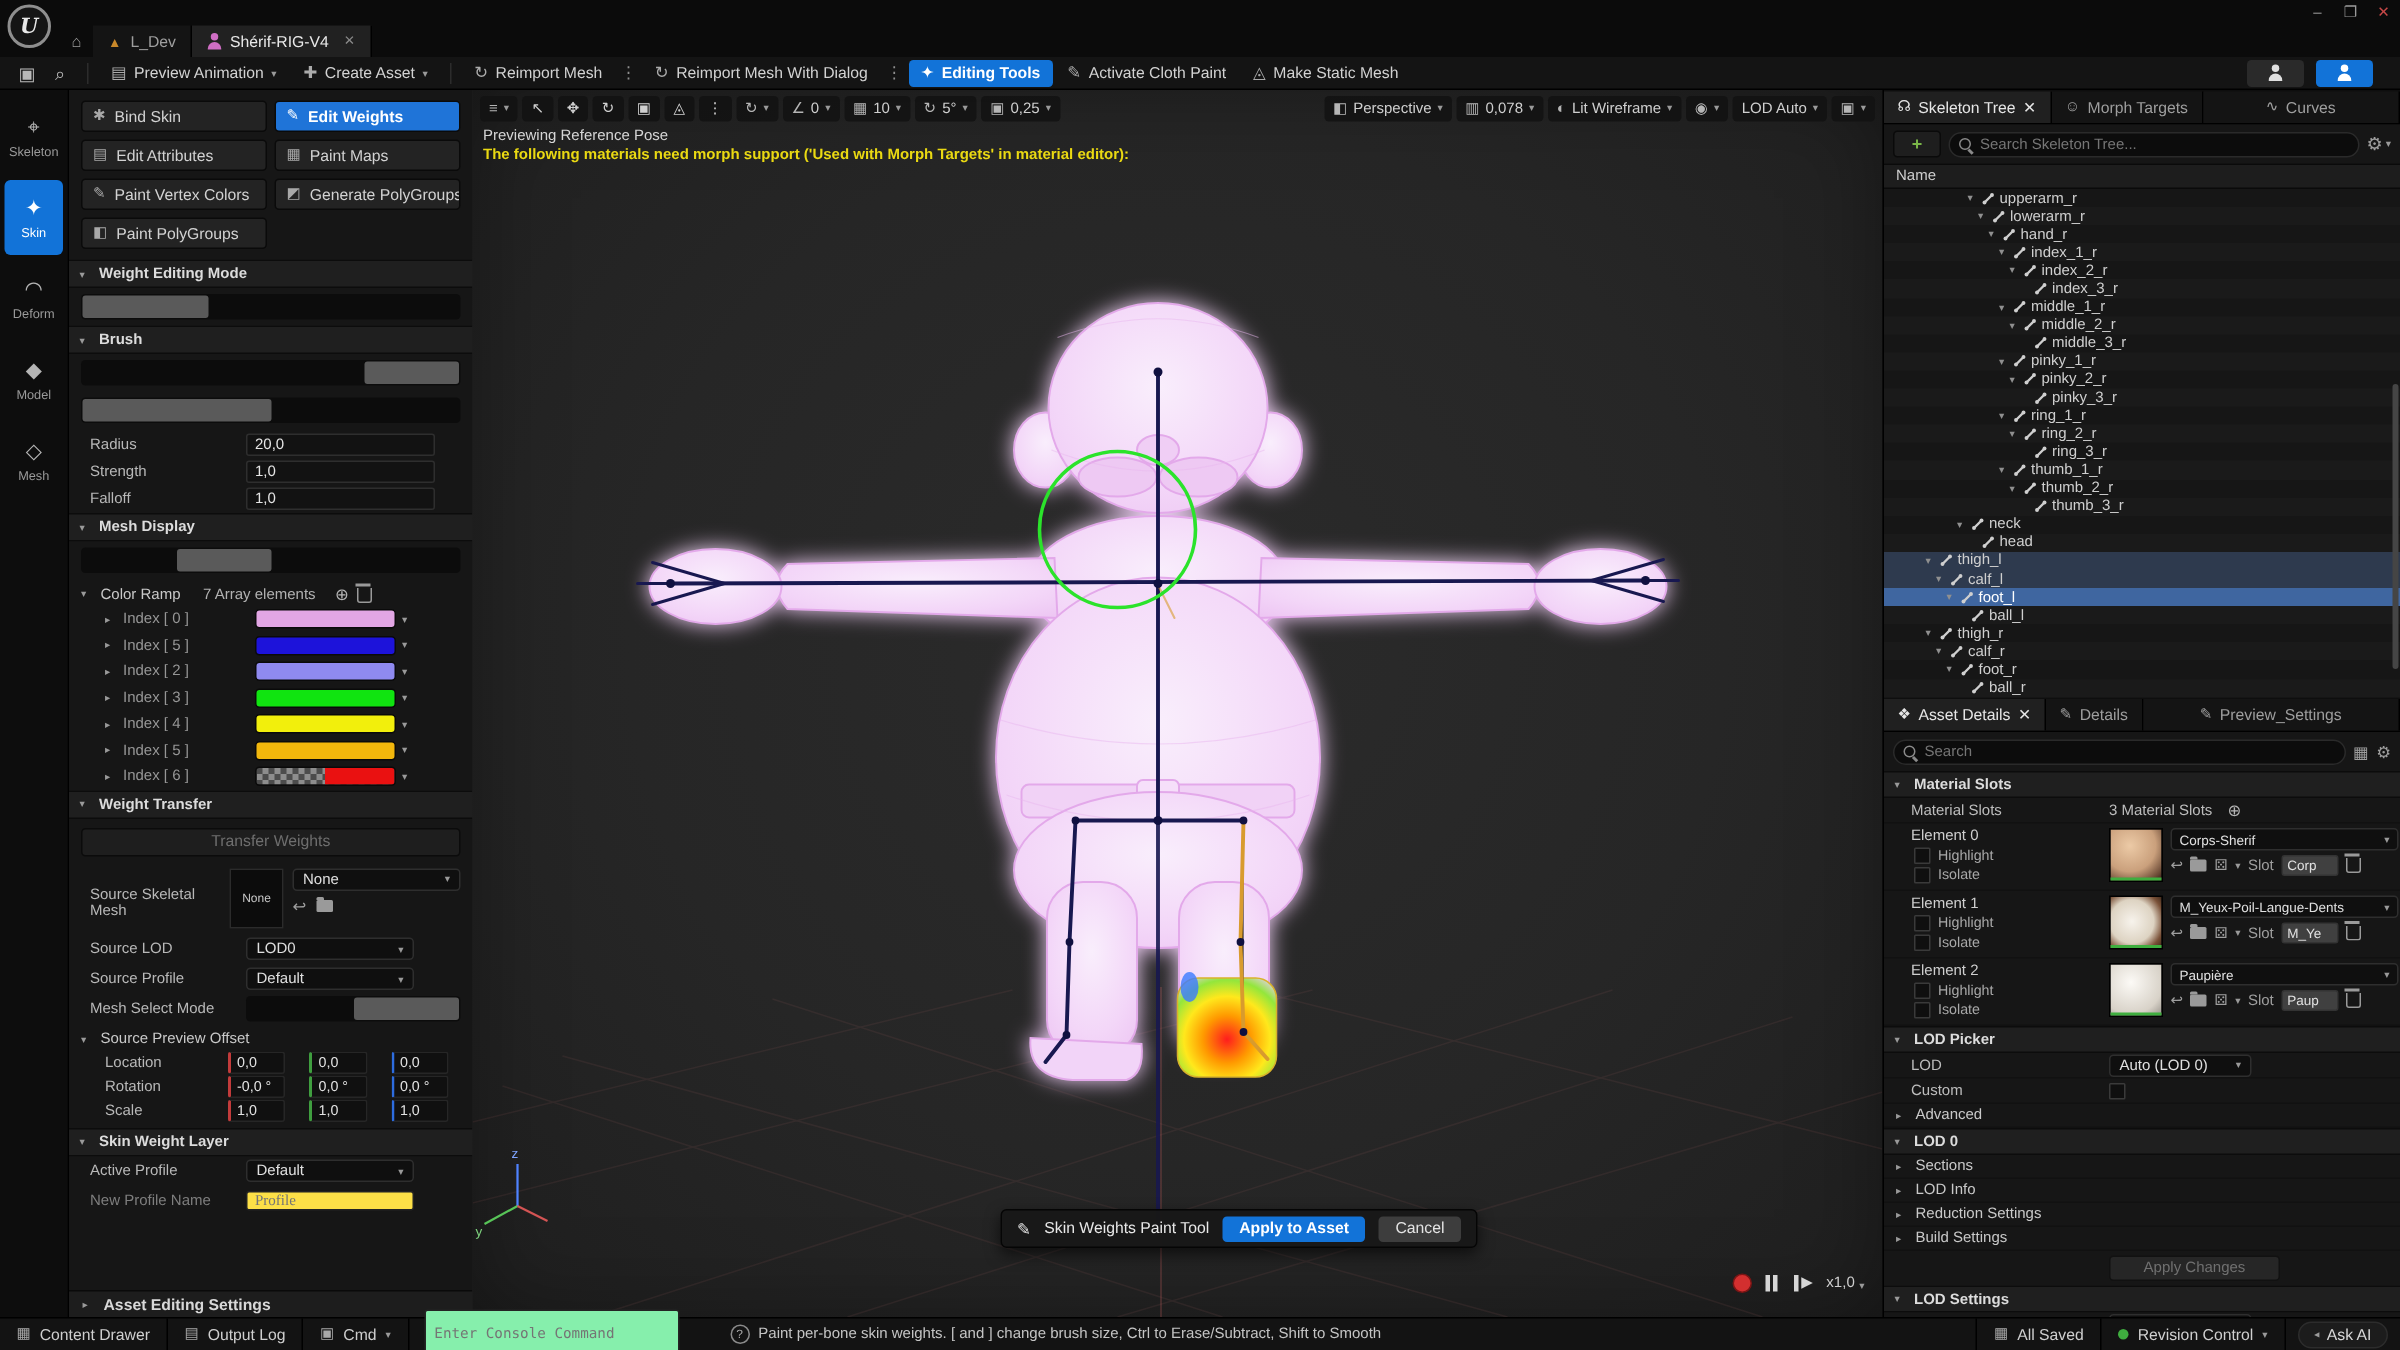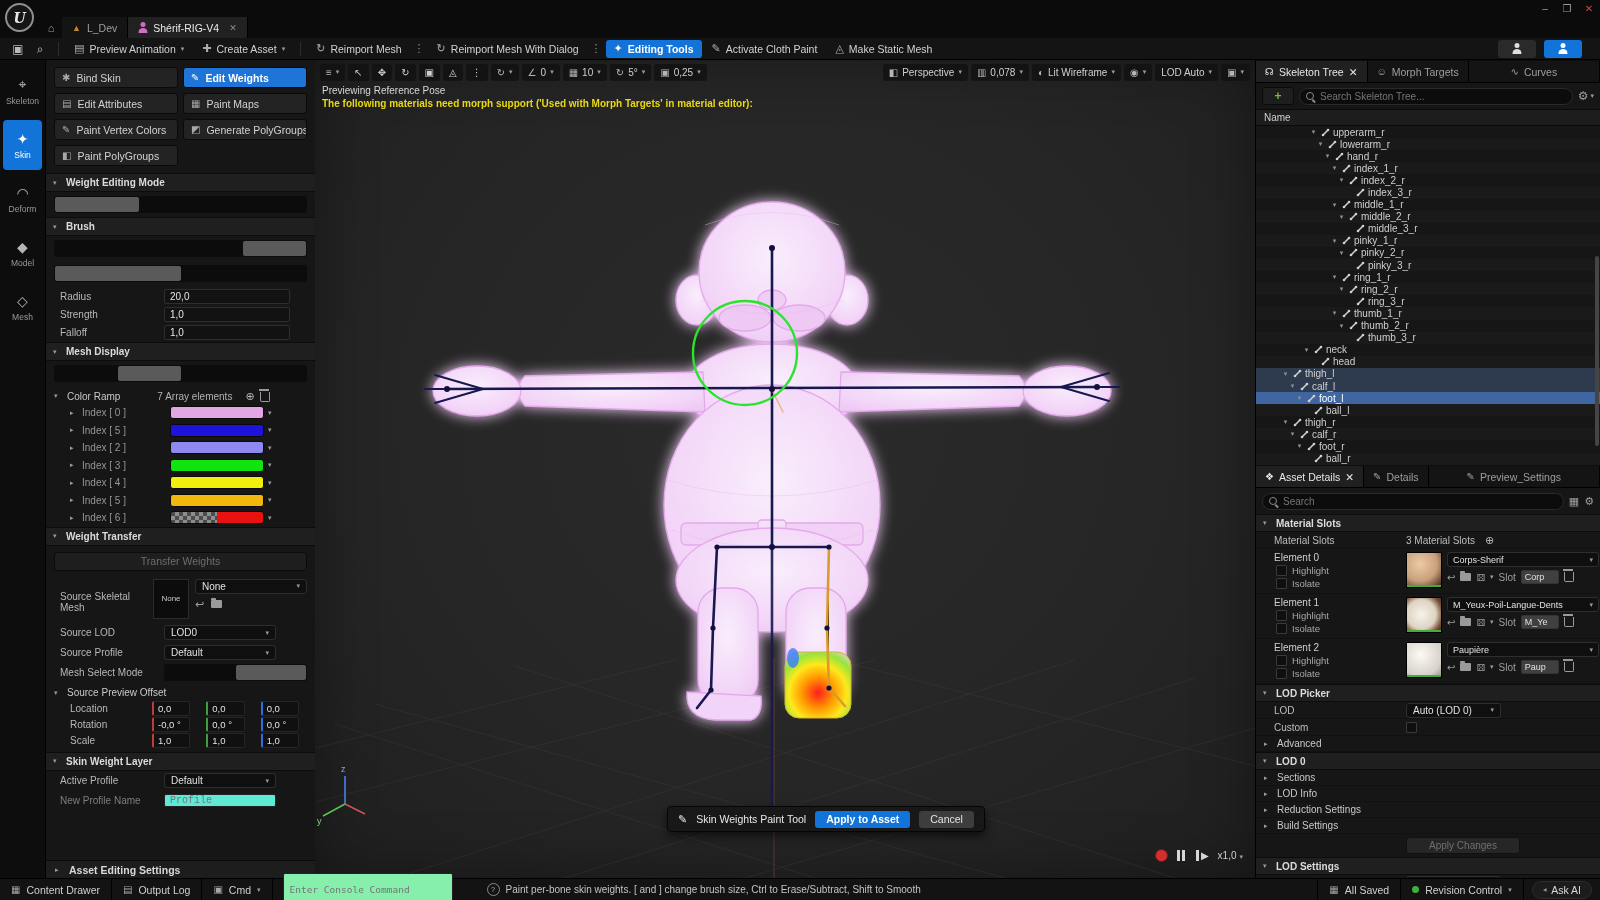--- a/index.html
+++ b/index.html
@@ -63,40 +63,40 @@
   .seg{display:flex;background:#0c0c0c;border-radius:3px;margin:4px 8px;padding:1px;height:15px}
   .seg>div{flex:1;display:flex;align-items:center;justify-content:center;font-size:10px;color:#c2c2c2;border-radius:2px}
   .seg>div.sel{background:#5a5a5a;color:#fff;font-weight:bold}
   .frow{display:flex;align-items:center;height:16px;padding-left:14px;margin:2px 0}
   .frow .lbl{width:104px;font-size:10px;color:#b8b8b8}
   .fbox{width:114px;height:13px;background:#121212;border:1px solid #2e2e2e;border-radius:2px;font-size:10px;color:#e6e6e6;
         display:flex;align-items:center;padding:0 5px}
   .dd{height:15px;background:#0f0f0f;border:1px solid #2e2e2e;border-radius:3px;display:flex;align-items:center;
       justify-content:space-between;padding:0 6px;font-size:10px;color:#e0e0e0;width:112px;box-sizing:border-box}
   .cr-head{display:flex;align-items:center;height:16px;padding-left:8px;gap:5px;font-size:10px;color:#c9c9c9;margin-top:2px}
-  .cr-count{margin-left:32px;color:#b2b2b2}
+  .cr-count{margin-left:10px;color:#b2b2b2}
   .cr-ic{color:#b5b5b5;font-size:11px;margin-left:8px}
   .crow{display:flex;align-items:center;height:17.5px;padding-left:24px;gap:4px}
   .crow .clab{width:84px;font-size:10px;color:#969696}
   .swatch{width:92px;height:11px;border-radius:3px;border:1px solid #0a0a0a}
   .wt-btn{margin:6px 8px 4px;height:17px;background:#1e1e1e;border:1px solid #0b0b0b;border-radius:3px;display:flex;
           align-items:center;justify-content:center;font-size:10.5px;color:#6e6e6e}
   .smrow{display:flex;padding:4px 8px 4px 14px;align-items:flex-start}
   .smrow .lbl{width:104px;font-size:10px;color:#b8b8b8;padding-top:12px}
   .thumbnone{width:38px;height:38px;background:#0c0c0c;border:1px solid #2b2b2b;display:flex;align-items:center;justify-content:center;
              font-size:8px;color:#c8c8c8;margin-right:6px}
   .smcol{display:flex;flex-direction:column;gap:4px}
   .ic-row{display:flex;align-items:center;gap:7px;color:#9e9e9e;font-size:11px}
   .vrow{display:flex;align-items:center;height:16px;padding-left:24px}
   .vrow .vlab{width:82px;font-size:10px;color:#b8b8b8}
   .vbox{flex:1;height:13px;background:#101010;border:1px solid #262626;border-left:2px solid var(--c);border-radius:2px;
         display:flex;align-items:center;padding:0 4px;font-size:9.5px;color:#e2e2e2;margin-right:16px}
   .vx{--c:#c23b3b}.vy{--c:#3f9e3f}.vz{--c:#2d6cdf}
-  .pinput{width:112px;height:13px;background:#5eead4;border:1px solid #232323;border-radius:2px;color:#6f6f6f;font-size:10px;
-          padding:0 5px;box-sizing:border-box;font-family:Liberation Mono, monospace}
+  .pinput{width:112px;height:13px;background:#fde047;border:1px solid #232323;border-radius:2px;color:#6f6f6f;font-size:10px;
+          padding:0 5px;box-sizing:border-box;font-family:Liberation Serif, serif}
   .panel-bottom{margin-top:auto;height:17px;background:#1d1d1d;border-top:1px solid #0a0a0a;display:flex;align-items:center;
                 gap:6px;padding:0 9px;font-weight:bold;font-size:10.5px;color:#d8d8d8}
   
   .viewport{position:absolute;left:315px;top:60px;width:940px;height:818px;overflow:hidden;
             background:radial-gradient(ellipse at 50% 45%,#2b2b2b 0%,#262626 55%,#1f1f1f 100%);
             box-shadow:inset 0 0 60px rgba(0,0,0,.35)}
   .vp-toolbar{position:absolute;left:0;top:0;right:0;height:22px;display:flex;justify-content:space-between;padding:0 5px;z-index:5}
   .vt-group{display:flex;gap:3px;align-items:center}
   .vt{height:17px;margin-top:2px;background:rgba(18,18,18,.88);border-radius:3px;display:flex;align-items:center;
       padding:0 6px;gap:4px;font-size:10px;color:#cfcfcf}

